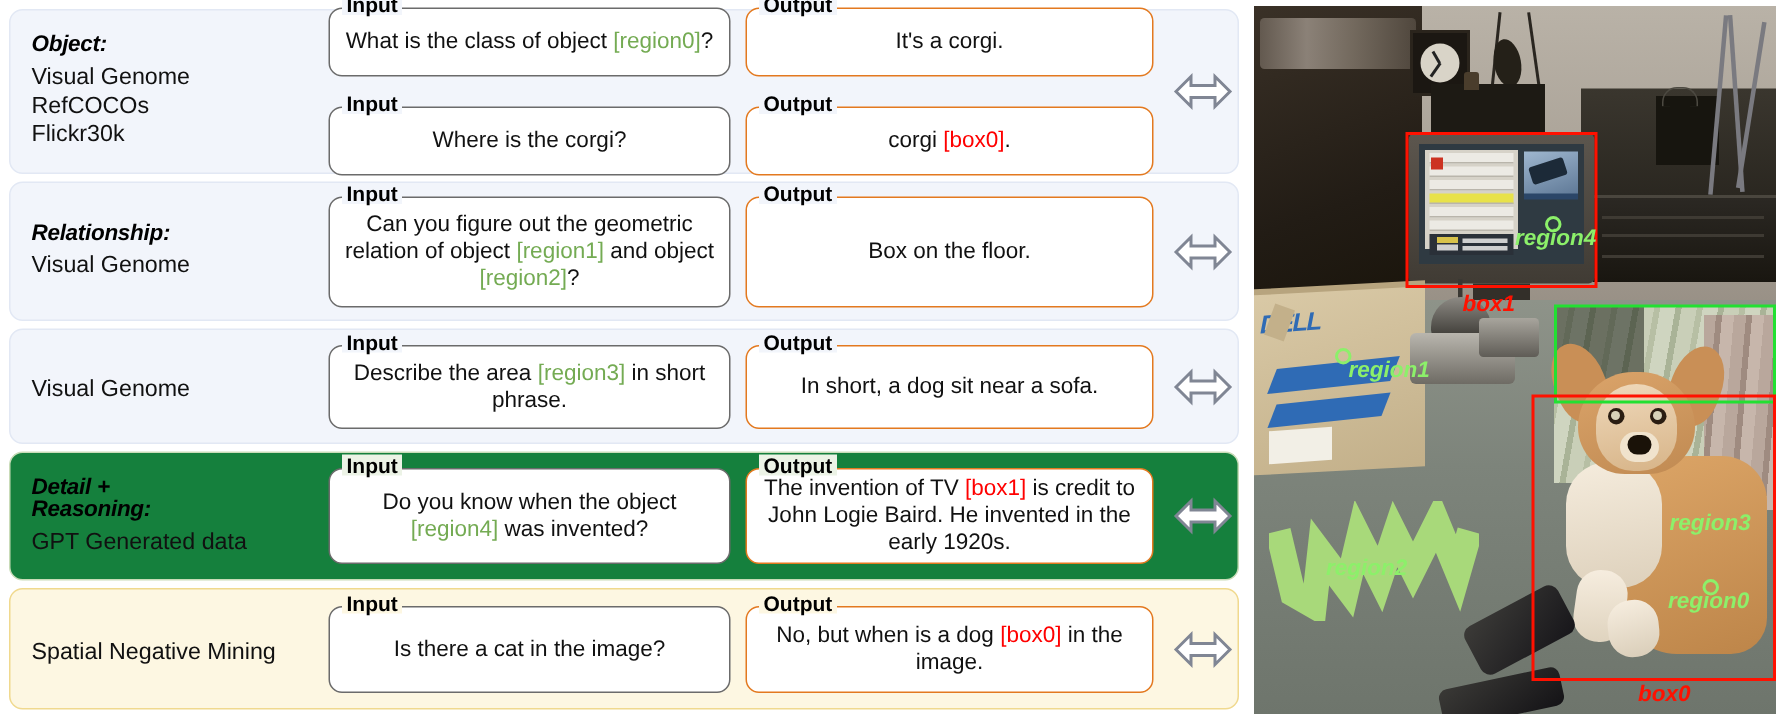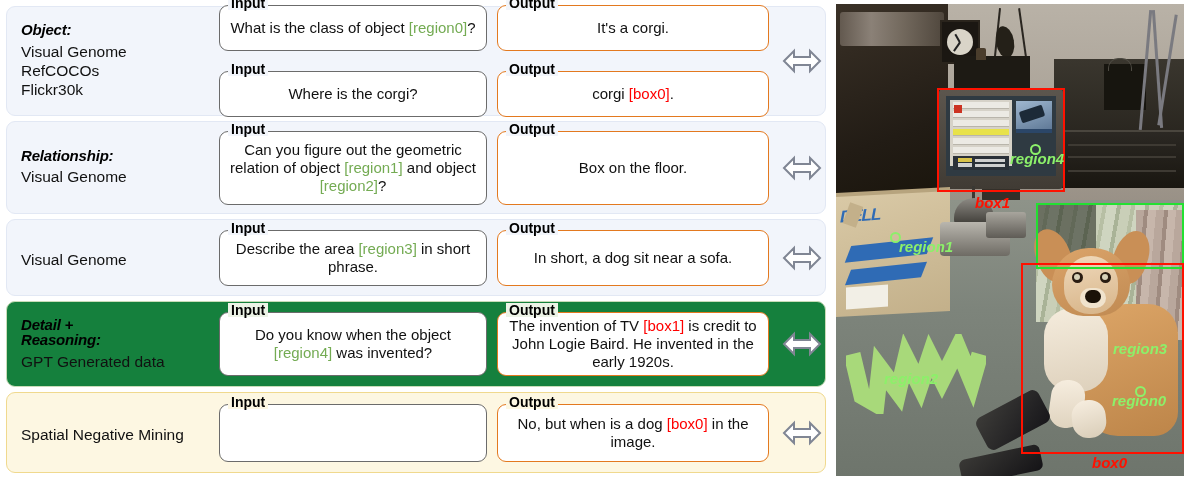--- a/index.html
+++ b/index.html
@@ -339,20 +339,21 @@
       </div>
       <div class="row r4">
         <div class="cat">
           <div class="cat-sub">Spatial Negative Mining</div>
         </div>
         <div class="pairs">
           <div class="pair">
             <div class="col-in">
               <div class="fs" style="height:58px">
                 <span class="fs-legend" style="background:#fdf7e2">Input</span>
+                <span class="fs-text"><span>Is there a cat in the image?</span></span>
               </div>
             </div>
             <div class="col-out">
               <div class="fs out" style="height:58px">
                 <span class="fs-legend" style="background:#fdf7e2">Output</span>
                 <span class="fs-text"><span>No, but when is a dog </span><span class="r">[box0]</span><span> in the image.</span></span>
               </div>
             </div>
           </div>
         </div>

